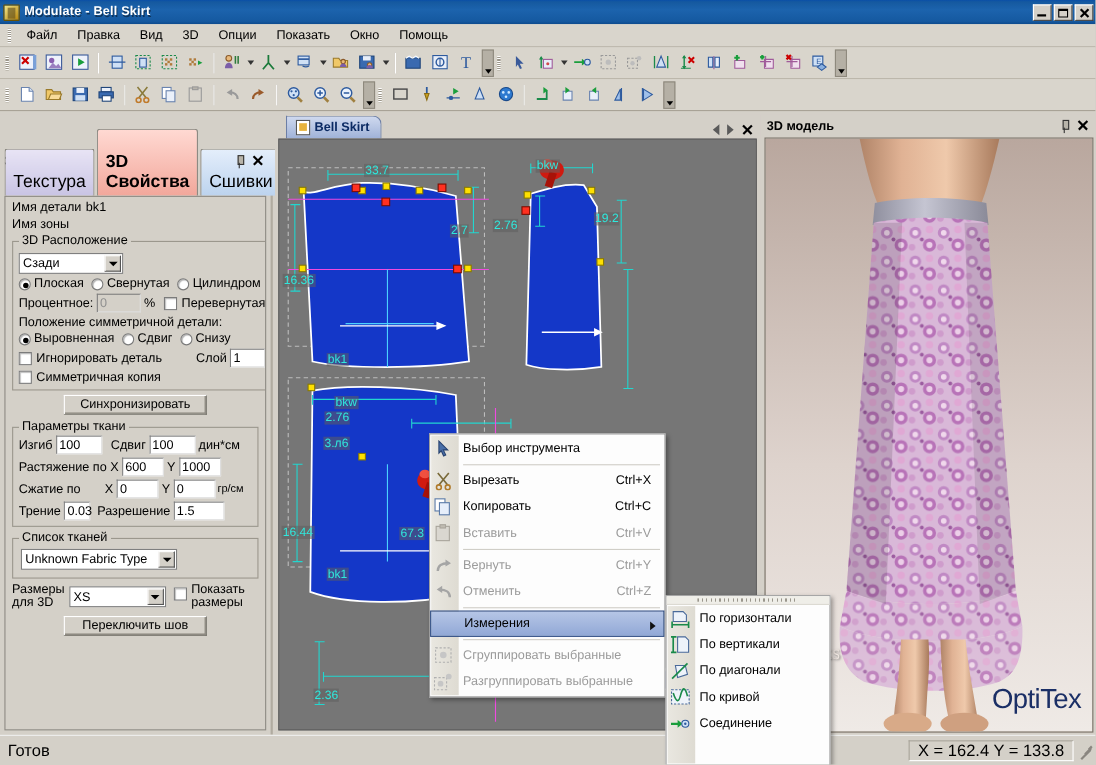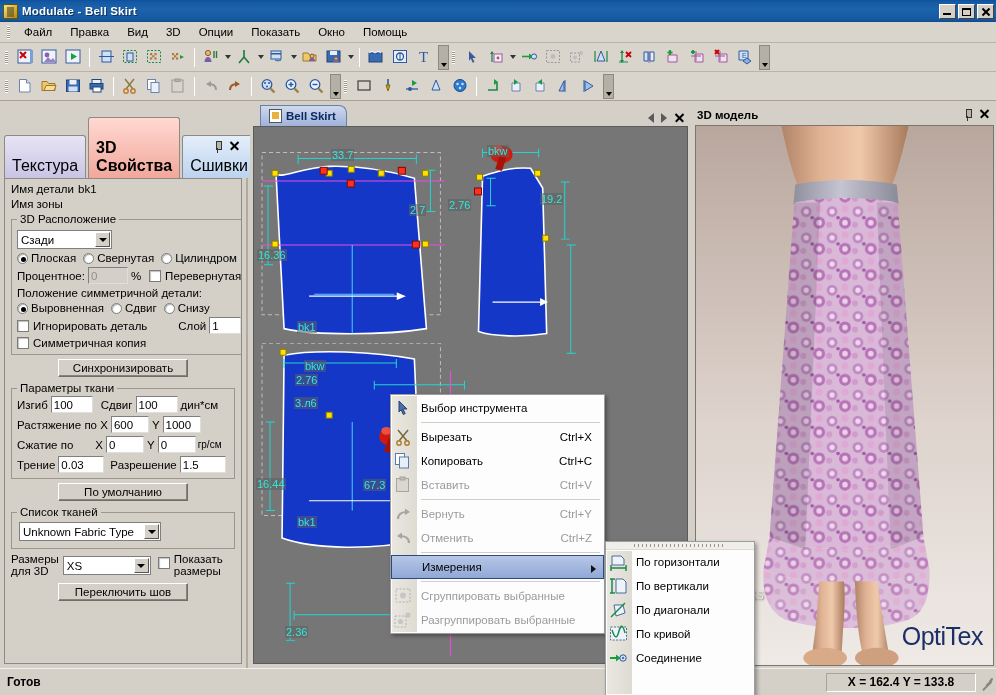--- a/index.html
+++ b/index.html
@@ -122,22 +122,22 @@
     border:1px solid #5b5b5b;background:#787878;overflow:hidden;text-align:right;}
   #canvas{position:absolute;inset:0;background:#767676;}
 
   
   #rightpanel{position:absolute;right:0;top:0;width:303px;bottom:0;background:#d4d0c8;}
   #r3d{position:absolute;left:2px;top:21px;right:2px;bottom:2px;border:1px solid #7a766c;overflow:hidden;background:#cfc3bb;}
 
   
   #status{position:absolute;left:0;right:0;bottom:0;height:27px;background:#d4d0c8;
     border-top:1px solid #efefef;display:flex;align-items:center;}
-  .stcell{height:19px;display:flex;align-items:center;padding:0 5px;font-size:12px;
-    border:1px solid #a8a49a;border-right-color:#fff;border-bottom-color:#fff;margin:0 2px;font-weight:bold;}
+  .stcell{height:19px;display:flex;align-items:center;padding:0 5px;font-size:15px;
+    border:1px solid #a8a49a;border-right-color:#fff;border-bottom-color:#fff;margin:0 2px;}
   .stmain{flex:1;border:none;}
   .resizer{width:16px;height:16px;margin-right:2px;position:relative;}
   .resizer i{position:absolute;background:#8a8680;height:1.5px;right:1px;transform:rotate(-45deg);}
 
   
   #ctxmenu{position:absolute;left:390px;top:290px;width:215px;background:#fdfdfd;
     border:1px solid #9d9d9d;box-shadow:2px 2px 4px rgba(0,0,0,.35);z-index:60;padding:1px 0;}
   #ctxmenu .gut{position:absolute;left:1px;top:1px;bottom:1px;width:25px;
     background:linear-gradient(90deg,#e9e7e0,#dedbd2);}
   .mrow{position:relative;display:flex;align-items:center;height:24px;padding-left:30px;
@@ -662,29 +662,26 @@
           <span class="lbl" style="margin:0 3px 0 22px">X</span>
           <span class="inp" style="width:38px">0</span>
           <span class="lbl" style="margin:0 3px">Y</span>
           <span class="inp" style="width:38px">0</span>
           <span class="lbl" style="margin-left:2px;font-size:10px">гр/см</span>
         </div>
 
 
         <div class="row" style="margin-bottom:0">
           <span class="lbl" style="margin-right:3px">Трение</span>
-          <span class="inp" style="width:46px">0.03</span>
+          <span class="inp" style="width:24px">0.03</span>
           <span class="lbl" style="margin:0 3px 0 6px">Разрешение</span>
           <span class="inp" style="width:46px">1.5</span>
         </div>
       </fieldset>
 
-      <div style="text-align:center;margin:4px 0 5px 0">
-        <span class="btn" style="display:inline-block;width:130px">По умолчанию</span>
-      </div>
 
       <fieldset>
         <legend>Список тканей</legend>
         <div class="sel" style="width:142px;margin:2px 0 2px 2px">
           <span>Unknown Fabric Type</span>
           <span class="arrow"></span>
         </div>
       </fieldset>
 
       <div class="row" style="align-items:flex-start;margin-top:2px">

